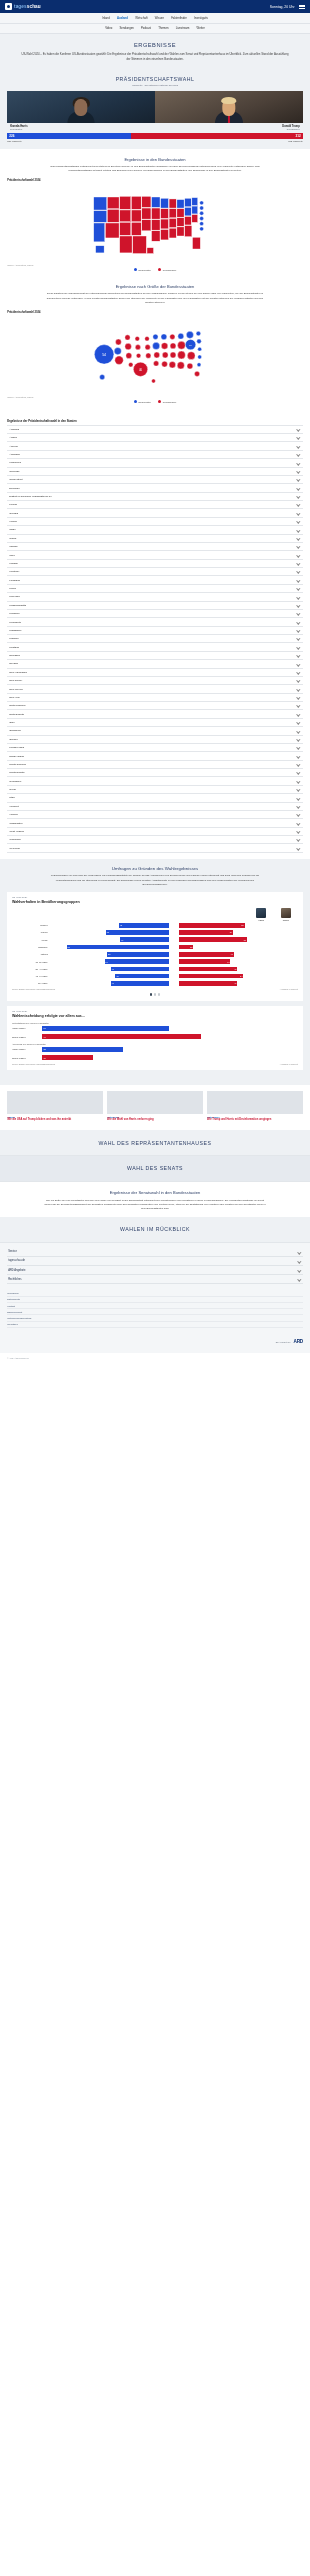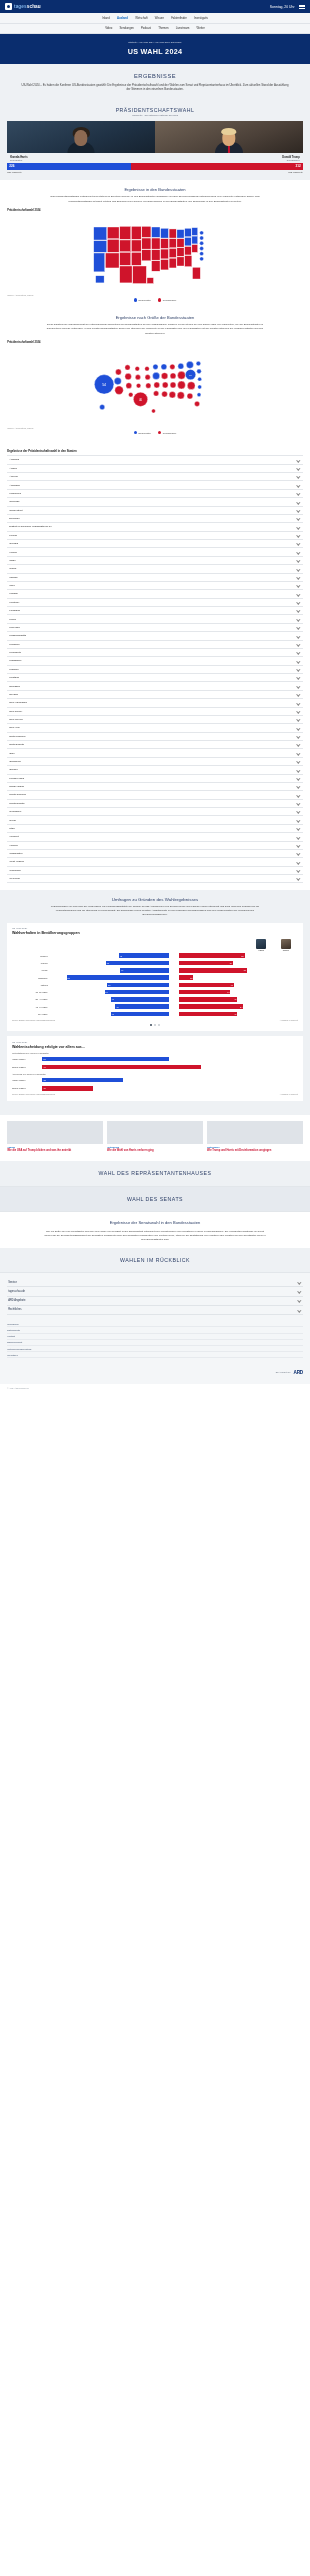--- a/index.html
+++ b/index.html
@@ -211,24 +211,20 @@
   </div>
   <div class="navbar" style="border-bottom:0.5px solid #dfe3e8;">
     <span>Video</span>
     <span>Sendungen</span>
     <span>Podcast</span>
     <span>Themen</span>
     <span>Livestream</span>
     <span>Wetter</span>
   </div>
 
-  <div class="hero">
-    <div style="font-size:2.2px;opacity:.8;margin-bottom:4.1px;">Startseite  ›  US-Wahl 2024  ›  US-Wahl 2024: Ergebnisse</div>
-    <h1>US WAHL 2024</h1>
-  </div>
 
   <div class="sec-band">
     <h2>ERGEBNISSE</h2>
     <p>US-Wahl 2024 – Es haben die Konferen US-Bundesstaaten gewählt: Die Ergebnisse der Präsidentschaftswahl und der Wahlen zum Senat und Repräsentantenhaus im Überblick. Zum aktuellen Stand der Auszählung der Stimmen in den einzelnen Bundesstaaten.</p>
   </div>
 
   <div class="pres-wrap">
     <div class="pres-title">PRÄSIDENTSCHAFTSWAHL</div>
     <div class="pres-sub">Wahlleute · 270 Stimmen nötig für den Sieg</div>
 

